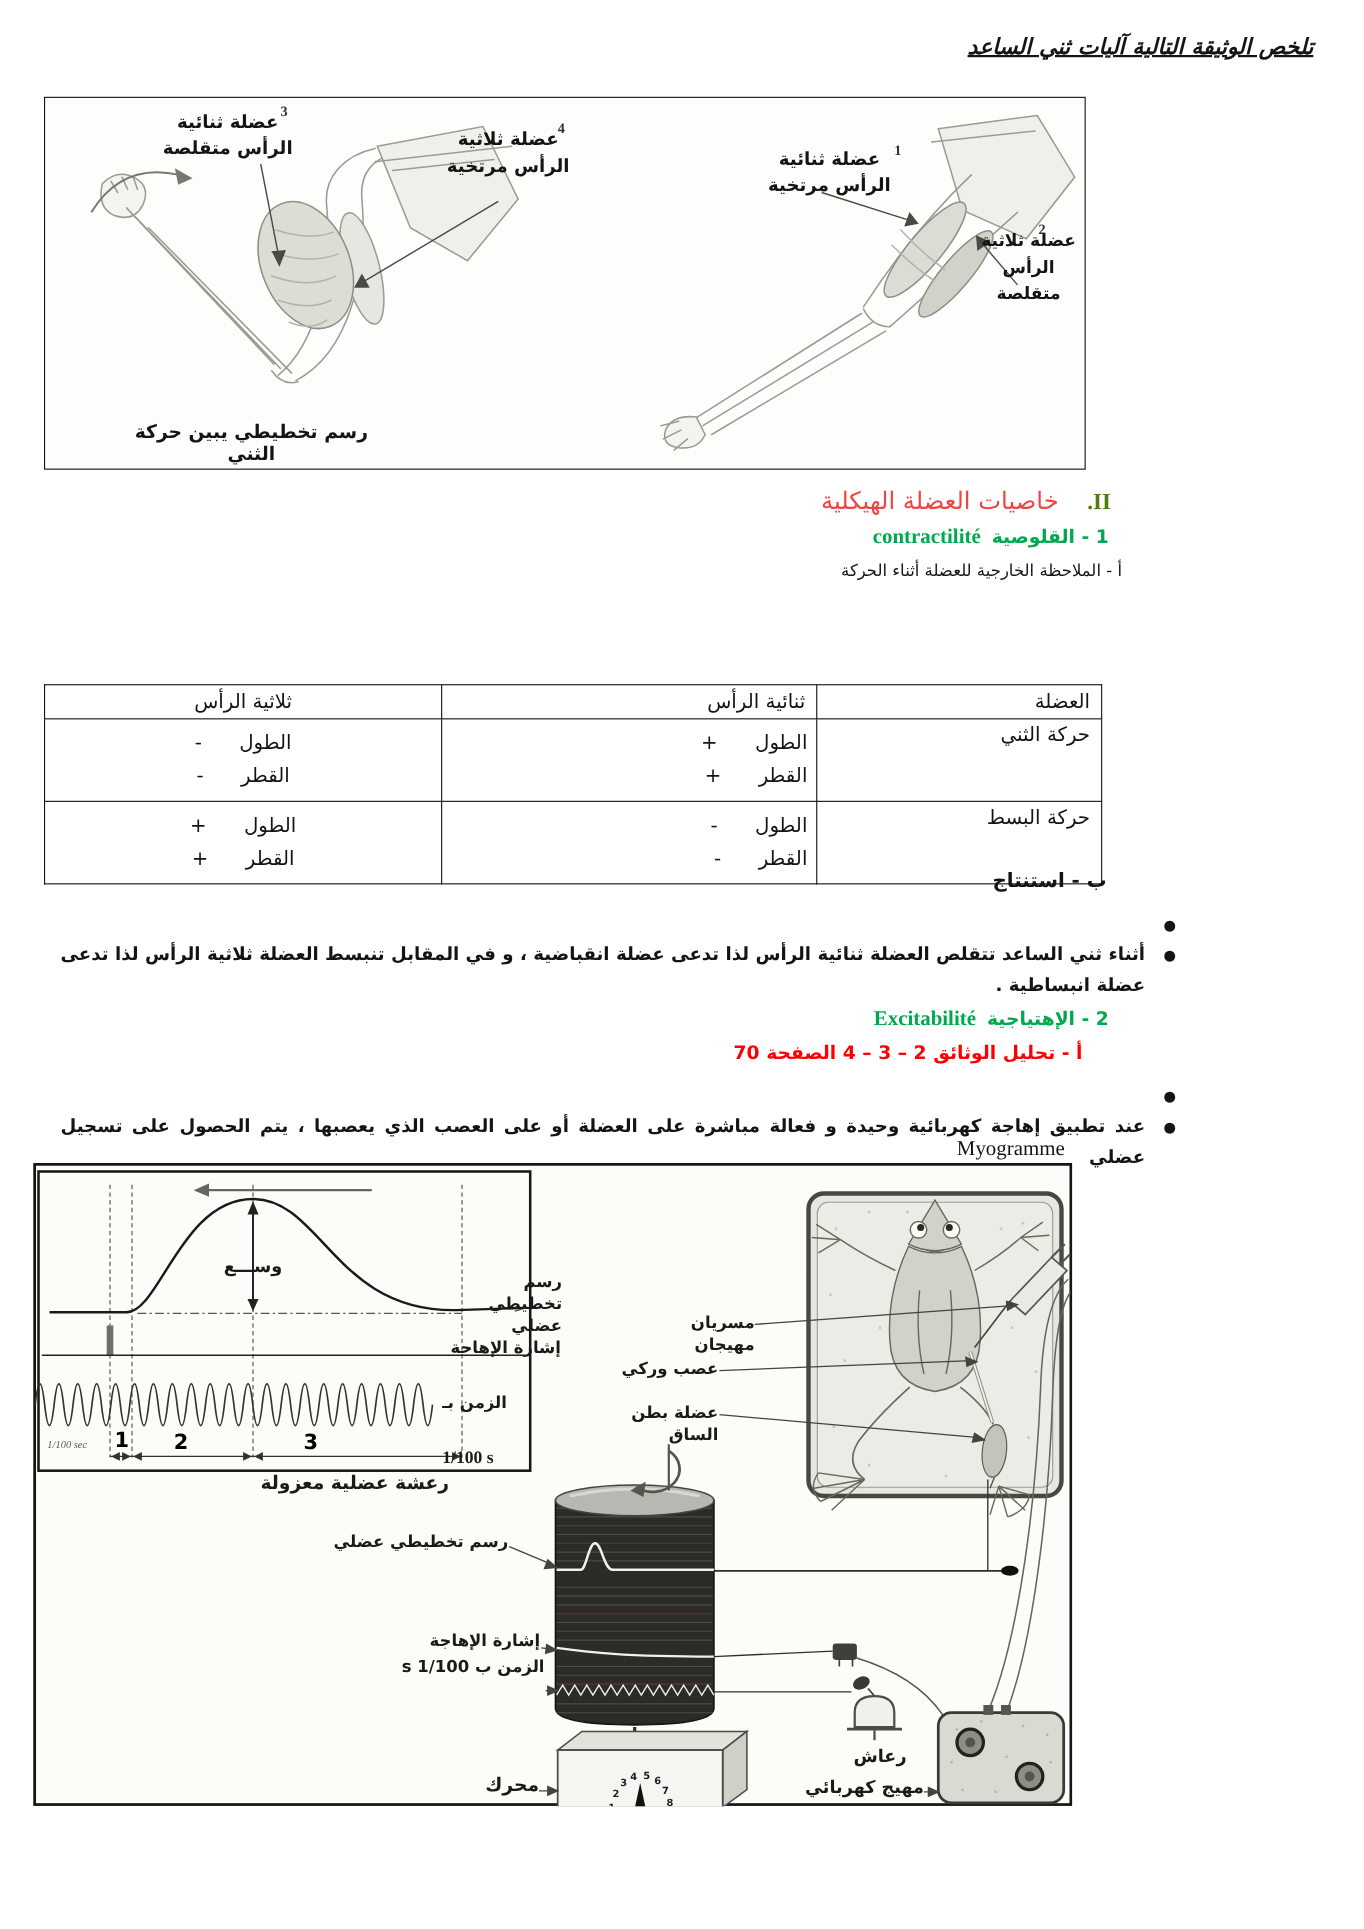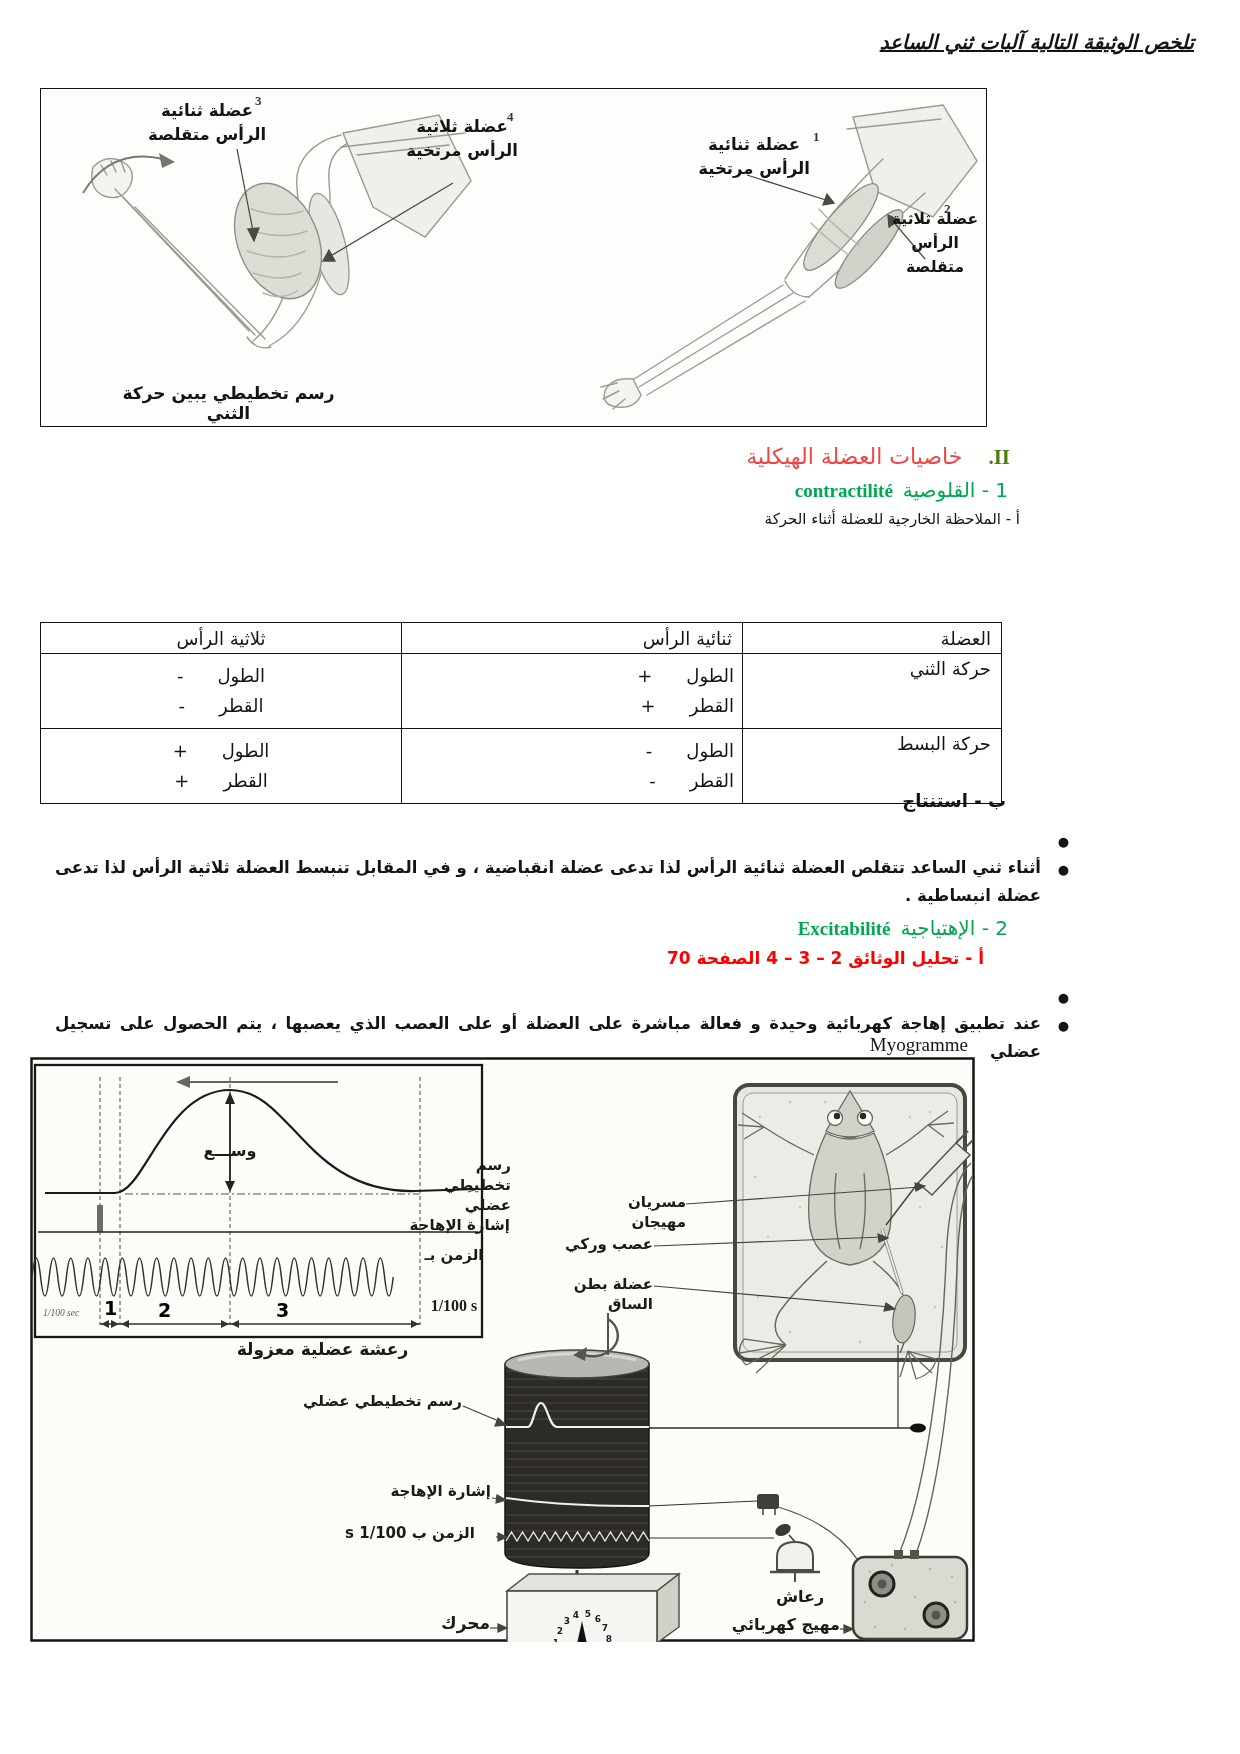--- a/index.html
+++ b/index.html
@@ -16,21 +16,21 @@
       text-align:center;color:#141414;}
   .fnum{position:absolute;font-size:13px;font-weight:700;color:#333;
         font-family:"Liberation Serif",serif;}
   .fcap{position:absolute;direction:rtl;font-weight:700;font-size:17px;text-align:center;}
 
   .h2{top:444px;right:230px;display:flex;flex-direction:row-reverse;gap:26px;align-items:baseline;}
   .h2 .ar{color:#ef4444;font-size:22px;font-weight:400;direction:rtl;}
   .h2 .numeral{color:#4d7c0f;font-size:21px;font-weight:700;font-family:"Liberation Serif",serif;direction:rtl;}
 
   .greenline{display:flex;flex-direction:row-reverse;gap:10px;align-items:baseline;}
-  .greenline .ar{color:#00A84E;font-size:20px;font-weight:400;direction:rtl;text-align:right;}
+  .greenline .ar{color:#00A84E;font-size:17px;font-weight:700;direction:rtl;text-align:right;}
   .greenline .fr{color:#00A84E;font-size:19px;font-weight:700;font-family:"Liberation Serif",serif;}
   .g1{top:478px;right:232px;}
   .g2{top:916px;right:232px;}
 
   .suba{top:510px;right:220px;font-size:15px;font-weight:400;direction:rtl;}
   .concl-h{top:790px;right:234px;font-size:18px;font-weight:700;direction:rtl;}
   .analysis{top:948px;right:256px;color:#FF0000;font-size:17px;font-weight:700;direction:rtl;}
   .myo{top:1034px;right:272px;font-family:"Liberation Serif",serif;font-size:19px;}
 
   .bullet{position:absolute;left:55px;width:1020px;direction:rtl;text-align:justify;
@@ -440,31 +440,31 @@
           <polygon points="823,572 814,568 814,576"></polygon>
       </g>
     </svg>
 
     <div class="bl" style="left:152px;top:84px;width:96px;text-align:center;font-size:16px;">وســـع</div>
     <div class="bl" style="left:363px;top:98px;width:118px;text-align:right;">
       <div>رسم</div>
       <div>تخطيطي عضلي</div>
     </div>
     <div class="bl" style="left:368px;top:158px;width:112px;text-align:right;">إشارة الإهاجة</div>
-    <div class="bl" style="left:372px;top:188px;width:104px;text-align:center;">
+    <div class="bl" style="left:372px;top:208px;width:104px;text-align:left;">
       <div>الزمن بـ</div>
       <div class="unit" dir="ltr">1/100 s</div>
     </div>
     <div class="bl" style="left:175px;top:282px;width:235px;text-align:center;font-size:17px;">رعشة عضلية معزولة</div>
 
     <div class="bl" style="left:548px;top:135px;width:108px;text-align:right;">مسريان مهيجان</div>
     <div class="bl" style="left:528px;top:177px;width:95px;text-align:right;">عصب وركي</div>
     <div class="bl" style="left:495px;top:217px;width:128px;text-align:right;">عضلة بطن الساق</div>
 
     <div class="bl" style="left:250px;top:334px;width:182px;text-align:right;">رسم تخطيطي عضلي</div>
     <div class="bl" style="left:348px;top:424px;width:113px;text-align:right;">إشارة الإهاجة</div>
-    <div class="bl" style="left:295px;top:466px;width:170px;text-align:center;">الزمن ب  1/100 s</div>
+    <div class="bl" style="left:295px;top:448px;width:170px;text-align:right;">الزمن ب  1/100 s</div>
     <div class="bl" style="left:406px;top:556px;width:54px;font-size:17px;text-align:right;">محرك</div>
     <div class="bl" style="left:742px;top:530px;width:56px;text-align:center;font-size:16px;">رعاش</div>
     <div class="bl" style="left:692px;top:558px;width:118px;text-align:right;font-size:16px;">مهيج كهربائي</div>
   </div>
 
 </div>
 
 </body></html>

